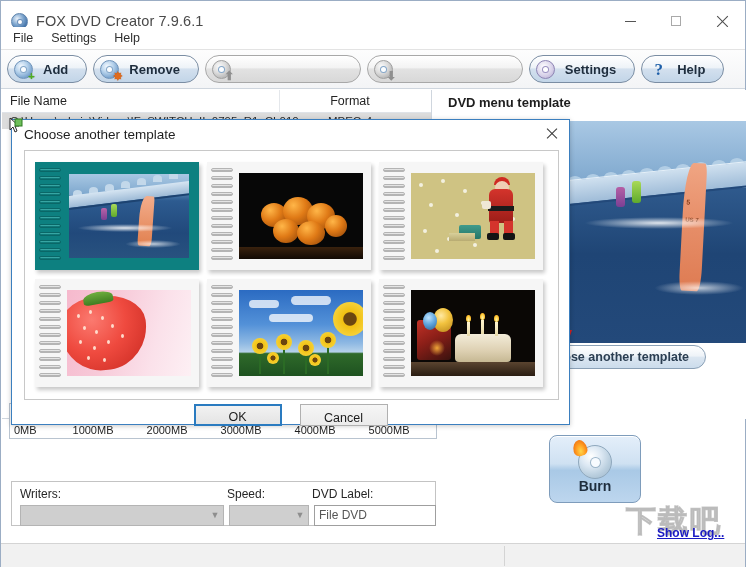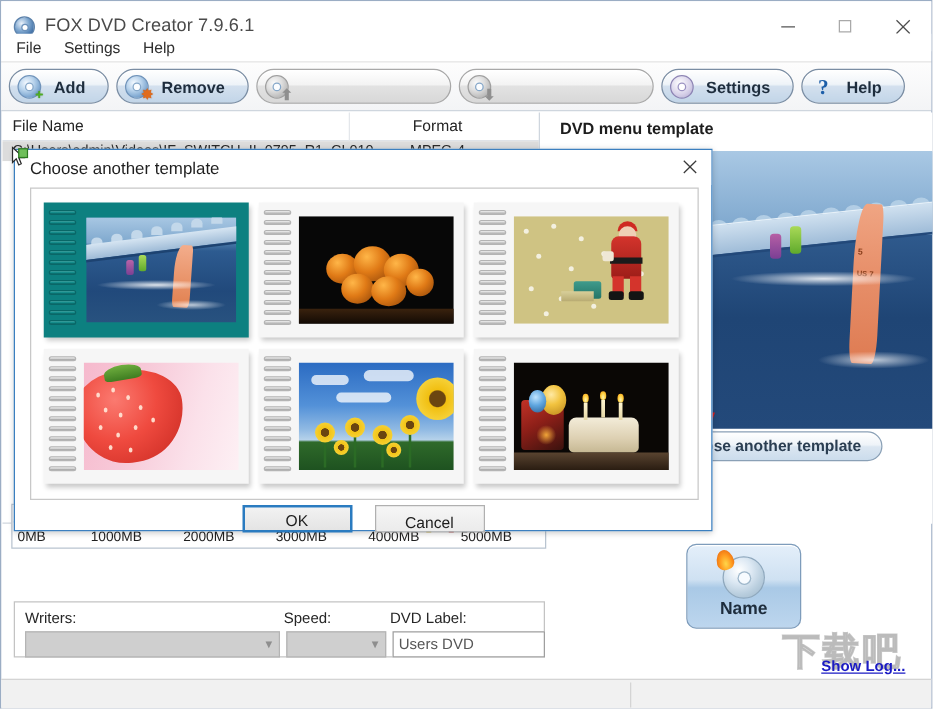--- a/index.html
+++ b/index.html
@@ -624,27 +624,27 @@
   <div class="form-box">
     <div class="form-lab lab-writers">Writers:</div>
     <div class="form-lab lab-speed">Speed:</div>
     <div class="form-lab lab-label">DVD Label:</div>
     <div class="combo combo-writers">
       <span class="chev">▼</span>
     </div>
     <div class="combo combo-speed">
       <span class="chev">▼</span>
     </div>
-    <div class="txt-label">Users DVD</div>
+    <div class="txt-label">File DVD</div>
   </div>
 
   <div class="burn-btn">
     <span class="burn-disc"></span>
     <span class="burn-flame"></span>
-    <span class="burn-text">Name</span>
+    <span class="burn-text">Burn</span>
   </div>
   <div class="watermark">
     <div class="wm-big">下载吧</div>
     <div class="wm-small">www.xiazaiba.com</div>
   </div>
   <div class="show-log">Show Log...</div>
 
   <div class="statusbar">
     <div class="status-sep"></div>
   </div>

